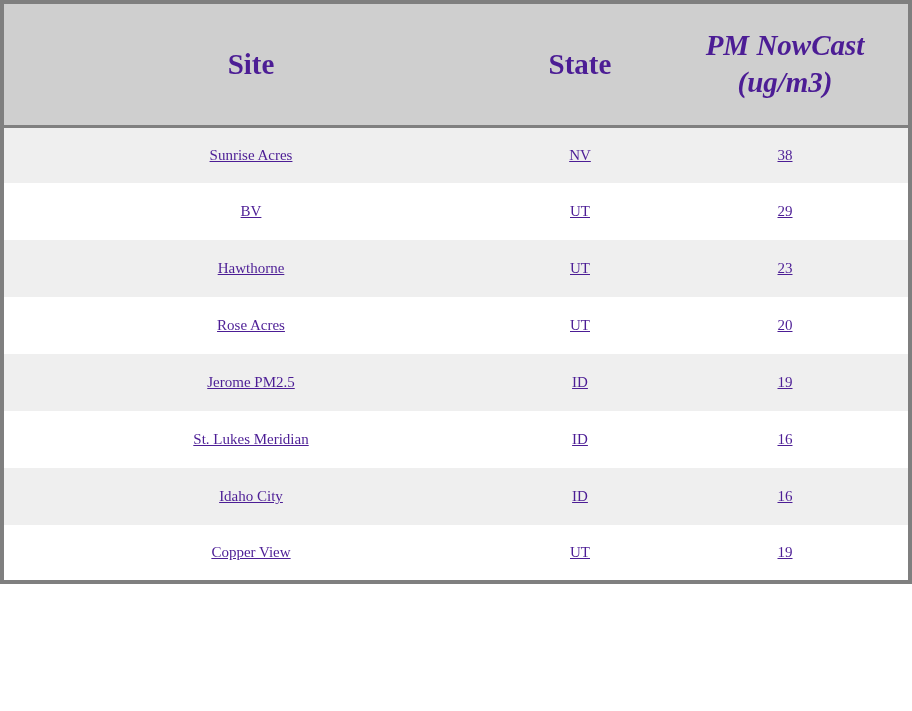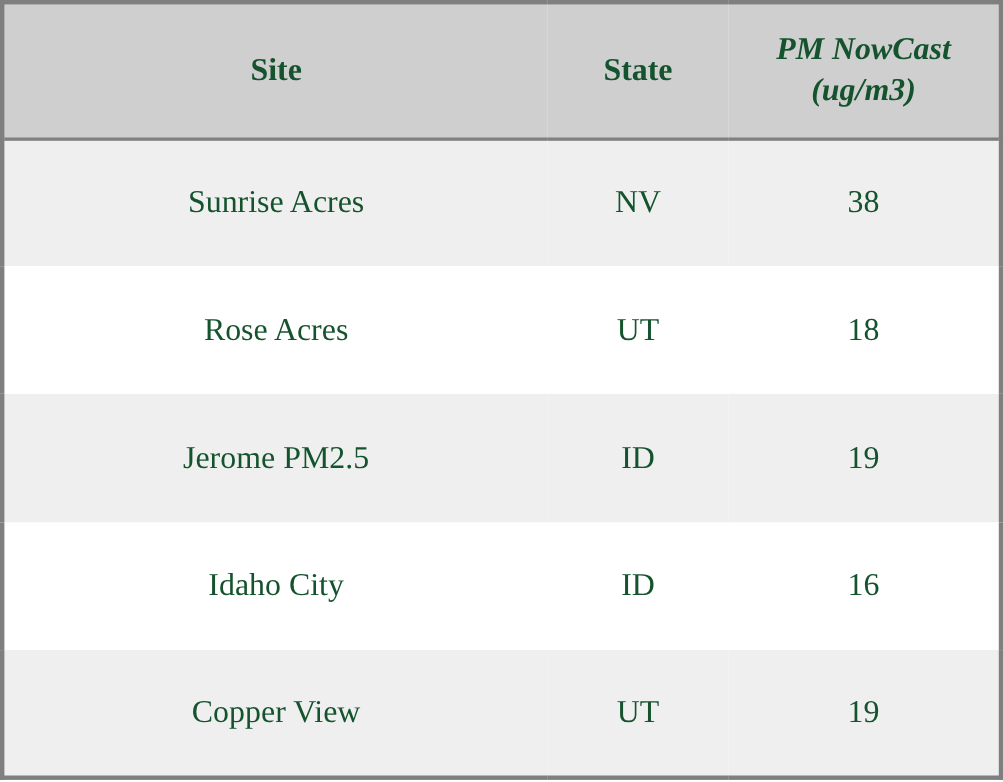--- a/index.html
+++ b/index.html
@@ -8,24 +8,24 @@
     padding: 0;
     background: #ffffff;
     width: 912px;
     height: 711px;
     overflow: hidden;
   }
   table.pm-table {
     border-collapse: collapse;
     table-layout: fixed;
     width: 912px;
-    height: 709px;
+    height: 552px;
     border: 4px solid #7f7f7f;
     font-family: "Liberation Serif", "DejaVu Serif", serif;
-    color: #14532d;
+    color: #4c1d95;
     background: #ffffff;
   }
   col.col-site  { width: 496px; }
   col.col-state { width: 164px; }
   col.col-pm    { width: 248px; }
   thead th {
     background: #cfcfcf;
     border-bottom: 3px solid #808080;
     font-size: 29px;
     font-weight: bold;
@@ -34,26 +34,27 @@
     height: 124px;
     padding: 0;
     line-height: 1.28;
   }
   thead th .wrap-narrow {
     display: inline-block;
     max-width: 168px; 
     font-style: italic;
   }
   tbody td {
-    font-size: 29px;
+    font-size: 15px;
     text-align: center;
     vertical-align: middle;
     height: 57px;
     padding: 0;
     white-space: nowrap;
+    text-decoration: underline;
   }
   tbody tr:nth-child(odd)  { background: #efefef; }
   tbody tr:nth-child(even) { background: #ffffff; }
 </style>
 </head>
 <body>
 
 <table class="pm-table">
   <colgroup>
     <col class="col-site">
@@ -67,28 +68,43 @@
       <th><span class="wrap-narrow">PM NowCast (ug/m3)</span></th>
     </tr>
   </thead>
   <tbody>
     <tr>
       <td>Sunrise Acres</td>
       <td>NV</td>
       <td>38</td>
     </tr>
     <tr>
+      <td>BV</td>
+      <td>UT</td>
+      <td>29</td>
+    </tr>
+    <tr>
+      <td>Hawthorne</td>
+      <td>UT</td>
+      <td>23</td>
+    </tr>
+    <tr>
       <td>Rose Acres</td>
       <td>UT</td>
-      <td>18</td>
+      <td>20</td>
     </tr>
     <tr>
       <td>Jerome PM2.5</td>
       <td>ID</td>
       <td>19</td>
+    </tr>
+    <tr>
+      <td>St. Lukes Meridian</td>
+      <td>ID</td>
+      <td>16</td>
     </tr>
     <tr>
       <td>Idaho City</td>
       <td>ID</td>
       <td>16</td>
     </tr>
     <tr>
       <td>Copper View</td>
       <td>UT</td>
       <td>19</td>

